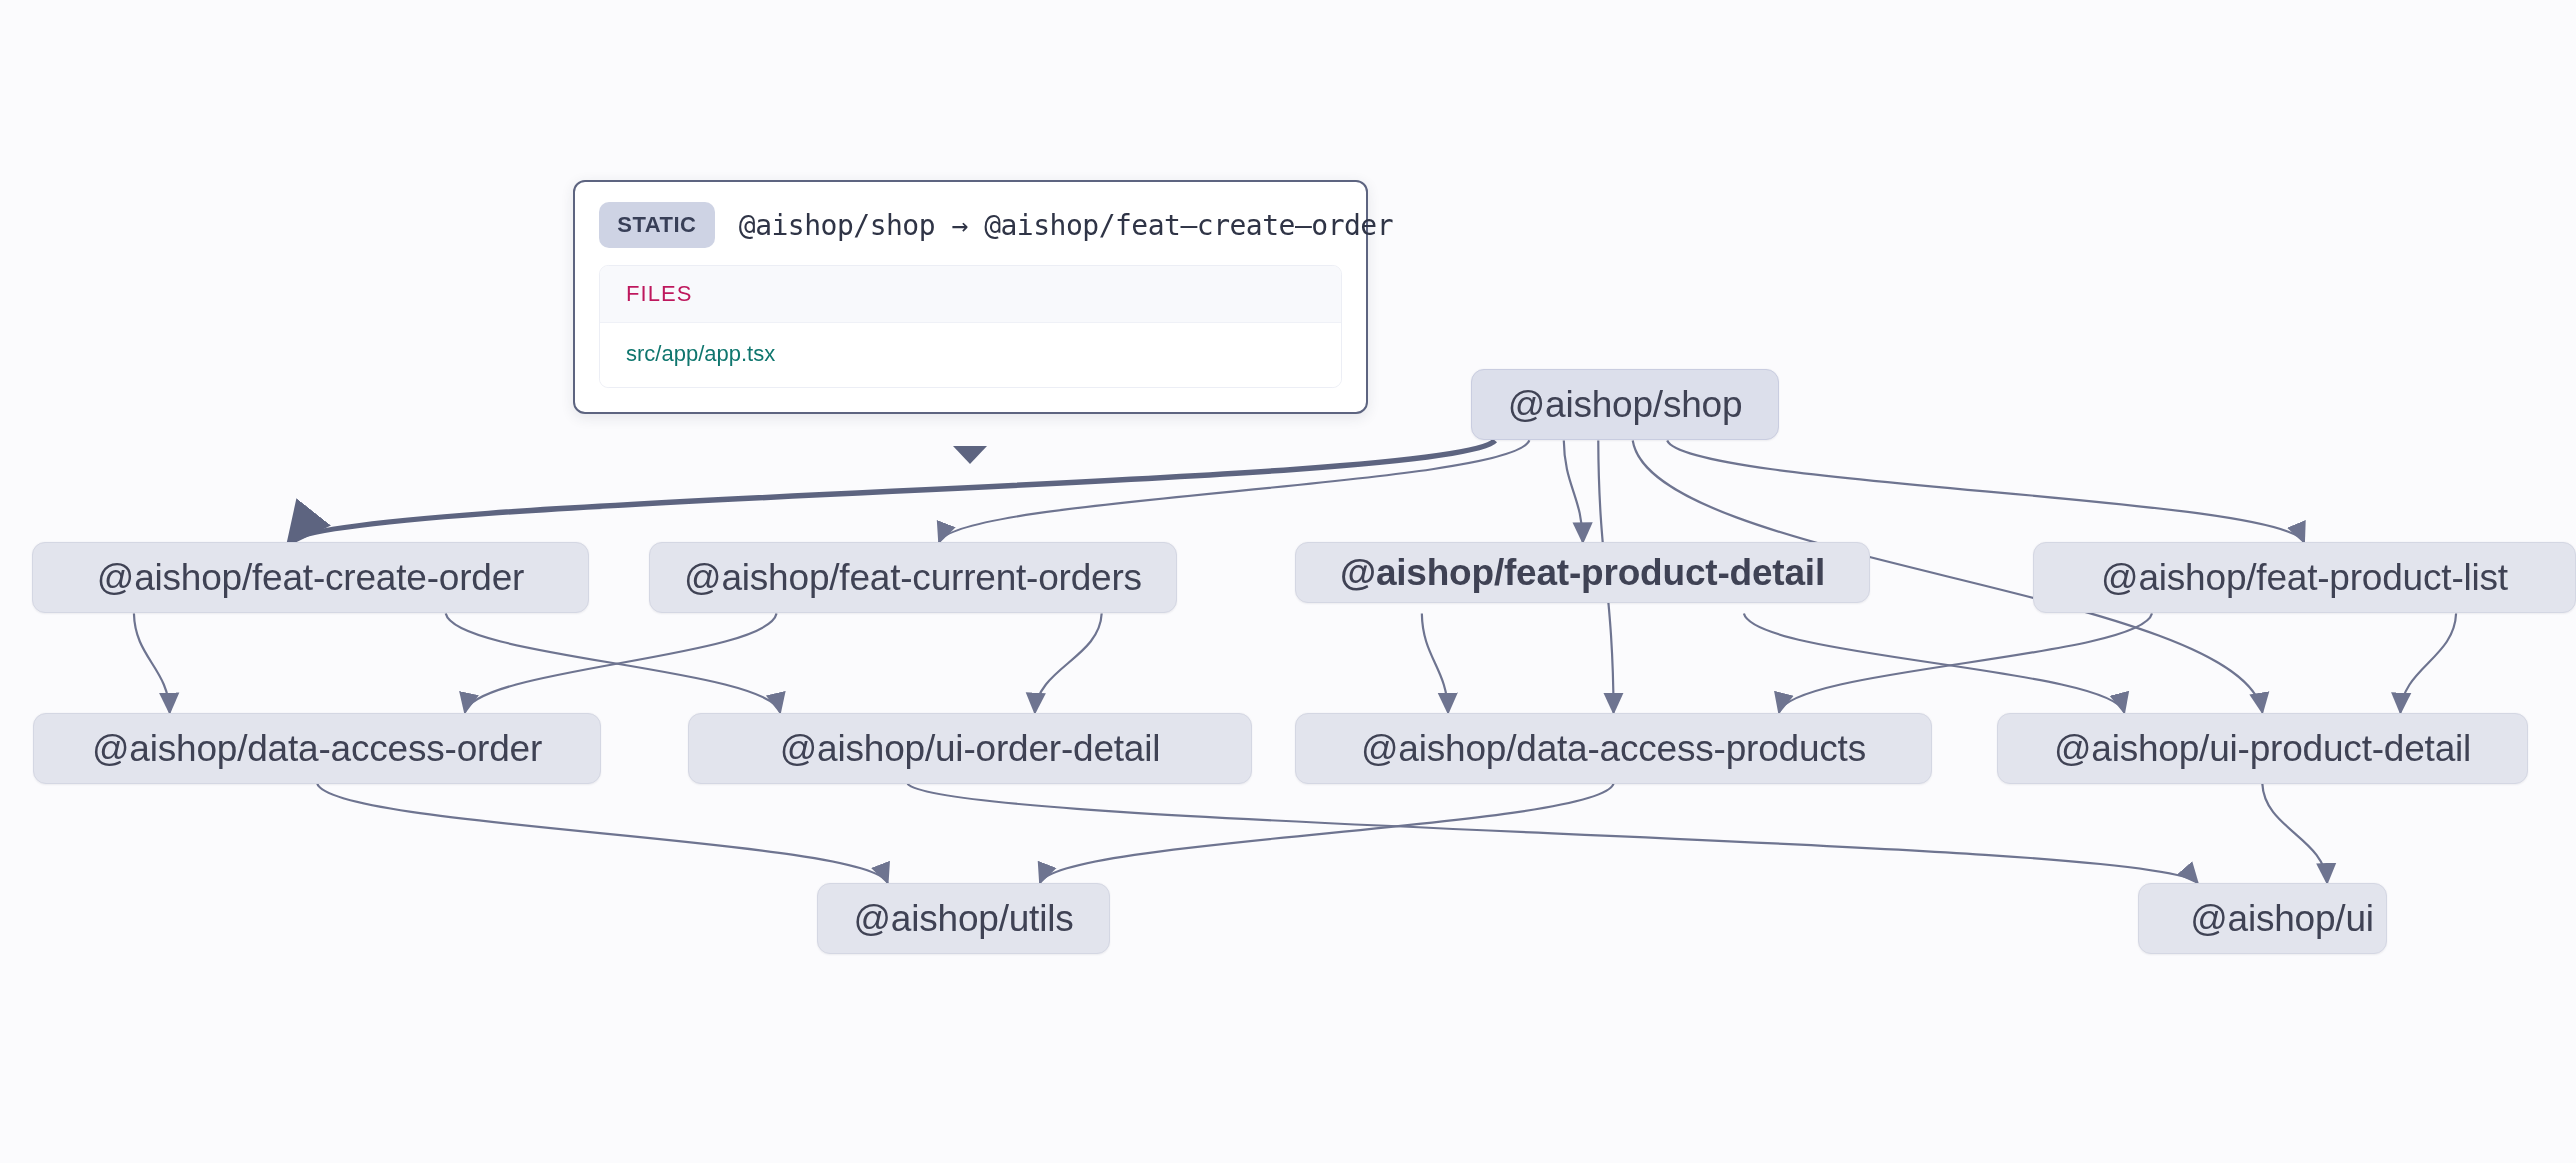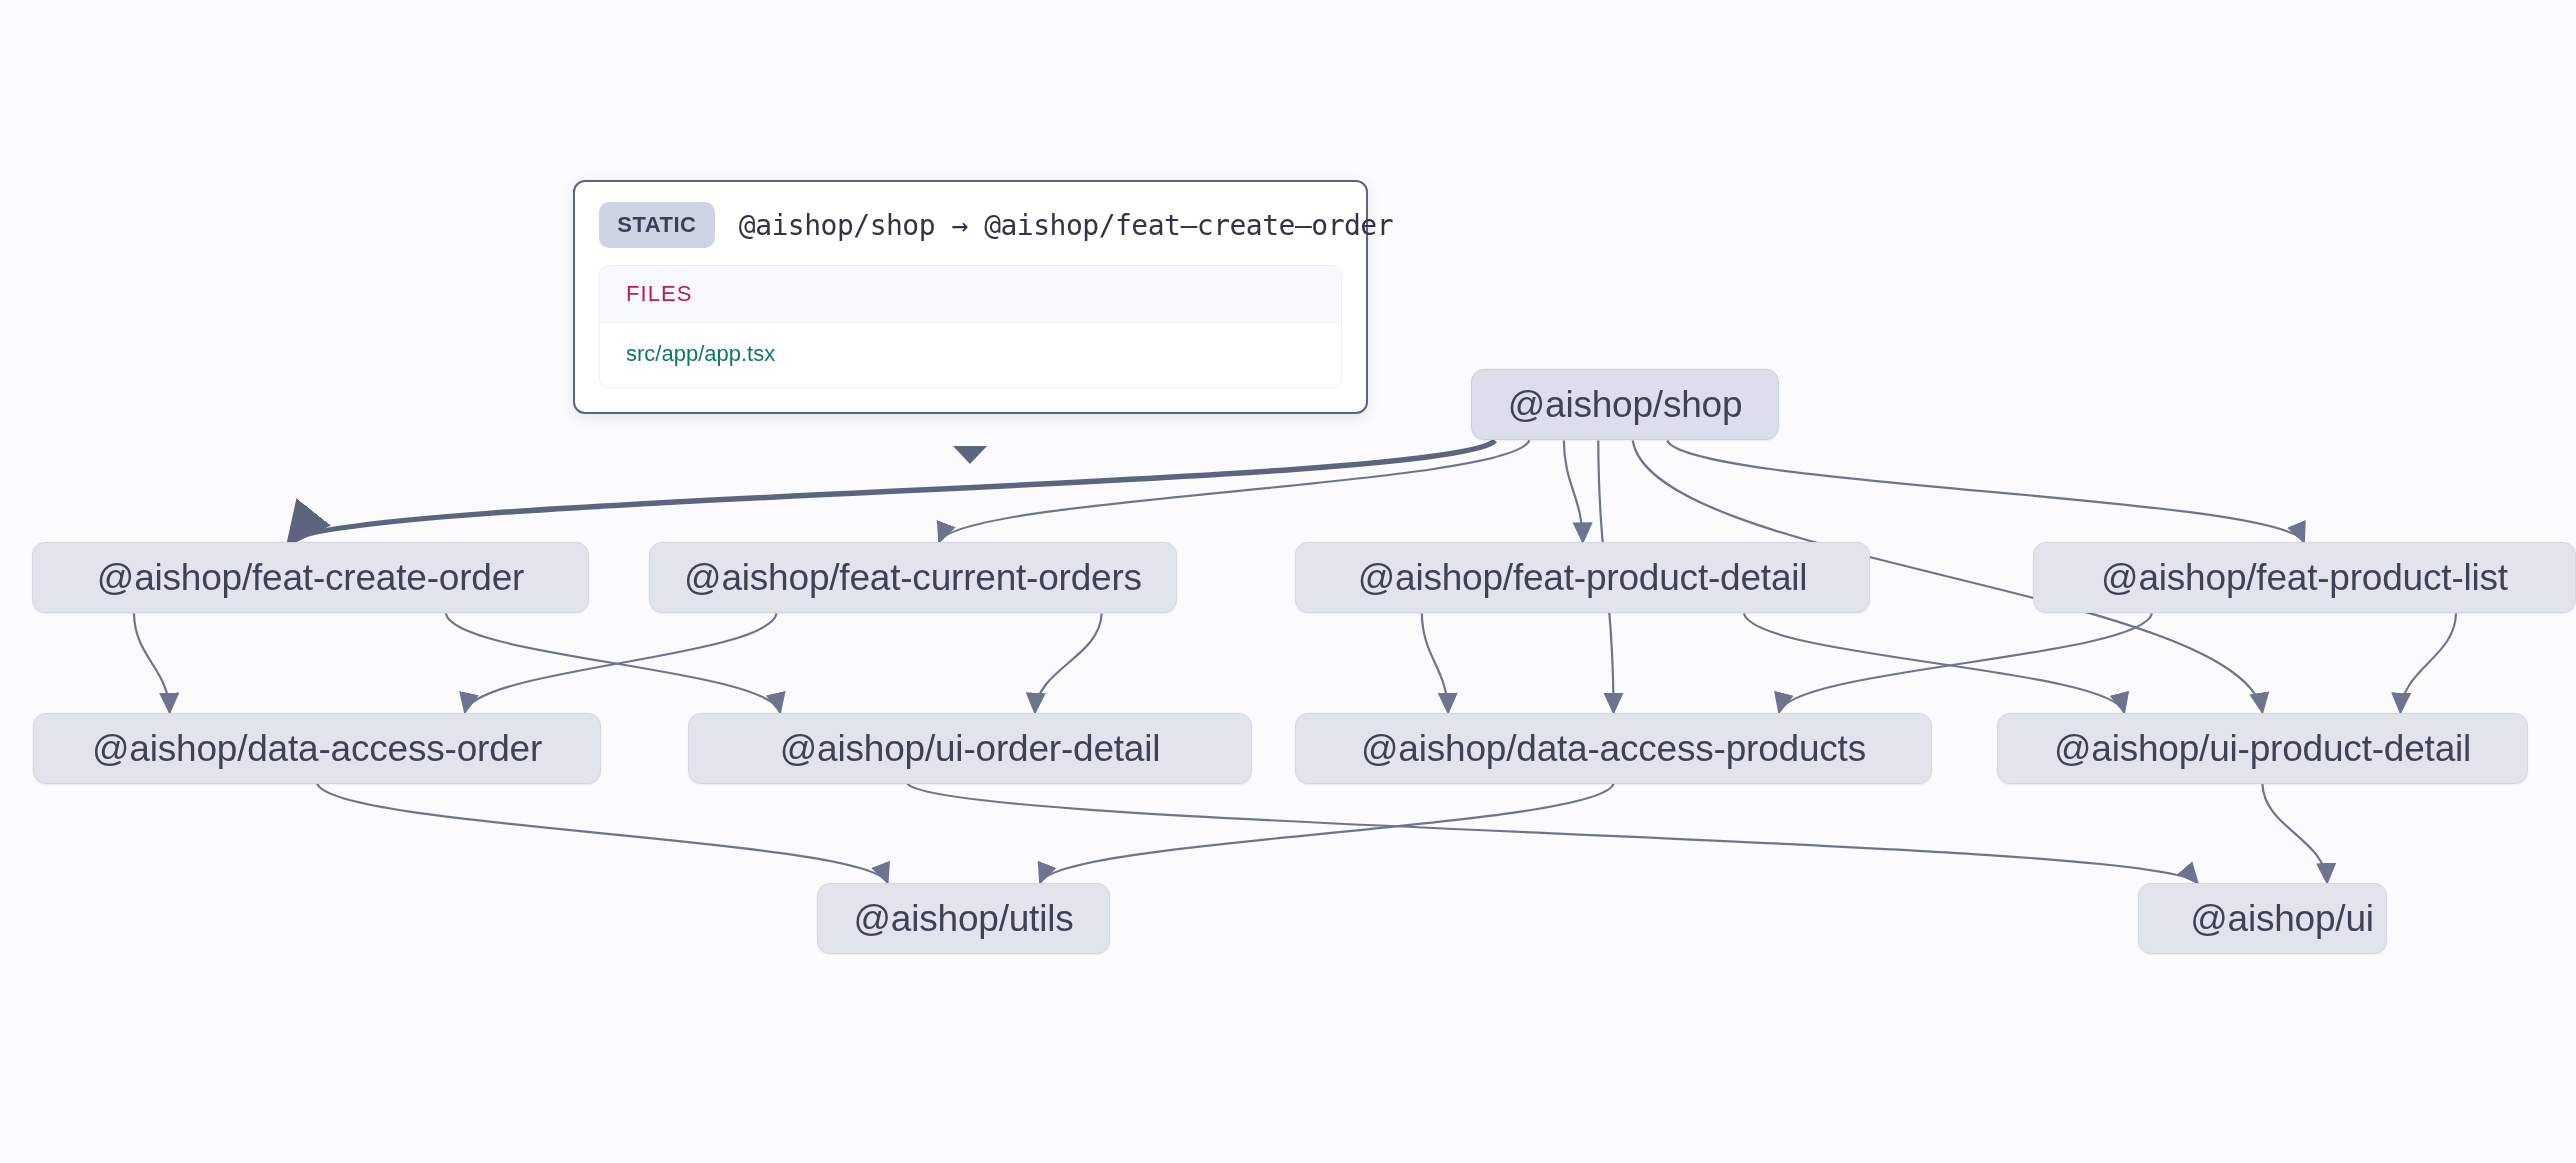--- a/index.html
+++ b/index.html
@@ -148,21 +148,21 @@
   <div id="node-layer">
       <div class="node focused" style="left: 1427px; top: 369px; width: 308px; height: 71px; margin-left: 44px;">
         <span>@aishop/shop</span>
       </div>
       <div class="node" style="left: 11px; top: 542px; width: 557px; height: 71px; margin-left: 21px;">
         <span>@aishop/feat-create-order</span>
       </div>
       <div class="node" style="left: 649px; top: 542px; width: 528px; height: 71px;">
         <span>@aishop/feat-current-orders</span>
       </div>
-      <div class="node" style="left: 1295px; top: 542px; width: 575px; height: 71px;">
+      <div class="node" style="left: 1295px; top: 542px; width: 575px; height: 61px; font-weight: bold;">
         <span>@aishop/feat-product-detail</span>
       </div>
       <div class="node" style="left: 2033px; top: 542px; width: 543px; height: 71px;">
         <span>@aishop/feat-product-list</span>
       </div>
       <div class="node" style="left: 33px; top: 713px; width: 568px; height: 71px;">
         <span>@aishop/data-access-order</span>
       </div>
       <div class="node" style="left: 688px; top: 713px; width: 564px; height: 71px;">
         <span>@aishop/ui-order-detail</span>

